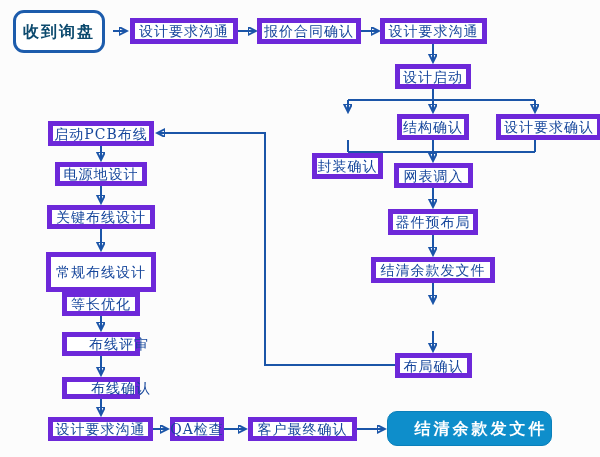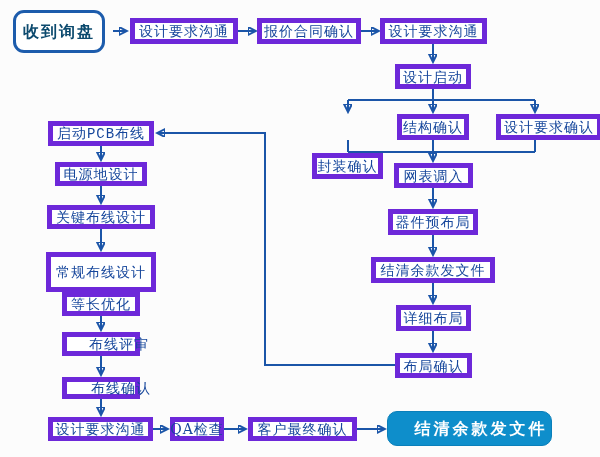--- a/index.html
+++ b/index.html
@@ -38,21 +38,21 @@
   #n-deposit     { left:380px; top:18px;  width:107px; height:26px; }
   #n-start       { left:395px; top:64px;  width:76px;  height:25px; }
   #n-pkg         { left:312px; top:114px; width:71px;  height:26px;margin-top:39px; }
   #n-struct      { left:397px; top:114px; width:72px;  height:26px;text-align:right; }
   #n-reqconfirm  { left:482px; top:114px; width:106px; height:26px;margin-left:14px; }
   #n-netlist     { left:394px; top:163px; width:79px;  height:25px; }
   #n-preplace    { left:388px; top:209px; width:90px;  height:26px; }
   #n-rules       { left:371px; top:257px; width:124px; height:26px; }
   #n-detail      { left:396px; top:305px; width:75px;  height:26px; }
   #n-layoutok    { left:395px; top:353px; width:77px;  height:25px; }
-  #n-pcbstart    { left:48px;  top:121px; width:106px; height:25px;font-family:Liberation Mono, monospace; }
+  #n-pcbstart    { left:48px;  top:121px; width:106px; height:25px; }
   #n-power       { left:55px;  top:162px; width:92px;  height:24px; }
   #n-keyroute    { left:47px;  top:205px; width:108px; height:24px; }
   #n-normalroute { left:46px;  top:252px; width:110px; height:40px; }
   #n-eqlen       { left:62px;  top:292px; width:78px;  height:24px; }
   #n-review      { left:62px;  top:332px; width:78px;  height:24px;padding-left:36px; }
   #n-routeok     { left:62px;  top:377px; width:78px;  height:22px;padding-left:40px; }
   #n-clientrule  { left:48px;  top:417px; width:105px; height:24px; }
   #n-qa          { left:170px; top:417px; width:54px;  height:24px; }
   #n-clientfinal { left:248px; top:417px; width:109px; height:24px; }
 </style>
@@ -108,21 +108,20 @@
   <div class="node" id="n-reqcomm">设计要求沟通</div>
   <div class="node" id="n-quote">报价合同确认</div>
   <div class="node" id="n-deposit">设计要求沟通</div>
   <div class="node" id="n-start">设计启动</div>
   <div class="node" id="n-pkg">封装确认</div>
   <div class="node" id="n-struct">结构确认</div>
   <div class="node" id="n-reqconfirm">设计要求确认</div>
   <div class="node" id="n-netlist">网表调入</div>
   <div class="node" id="n-preplace">器件预布局</div>
   <div class="node" id="n-rules">结清余款发文件</div>
-  <div class="node" id="n-detail">详细布局</div>
   <div class="node" id="n-layoutok">布局确认</div>
   <div class="node" id="n-pcbstart">启动PCB布线</div>
   <div class="node" id="n-power">电源地设计</div>
   <div class="node" id="n-keyroute">关键布线设计</div>
   <div class="node" id="n-normalroute">常规布线设计</div>
   <div class="node" id="n-eqlen">等长优化</div>
   <div class="node" id="n-review">布线评审</div>
   <div class="node" id="n-routeok">布线确认</div>
   <div class="node" id="n-clientrule">设计要求沟通</div>
   <div class="node" id="n-qa">QA检查</div>

